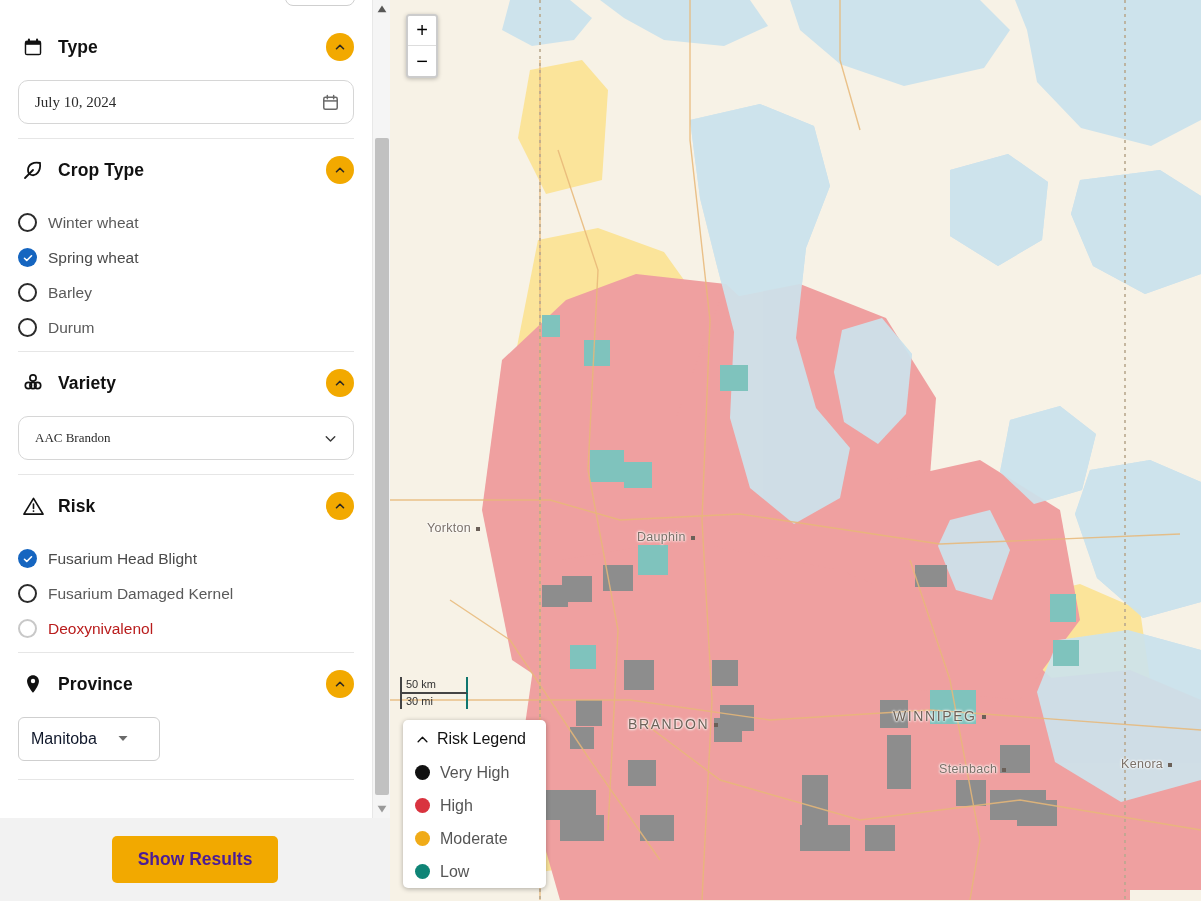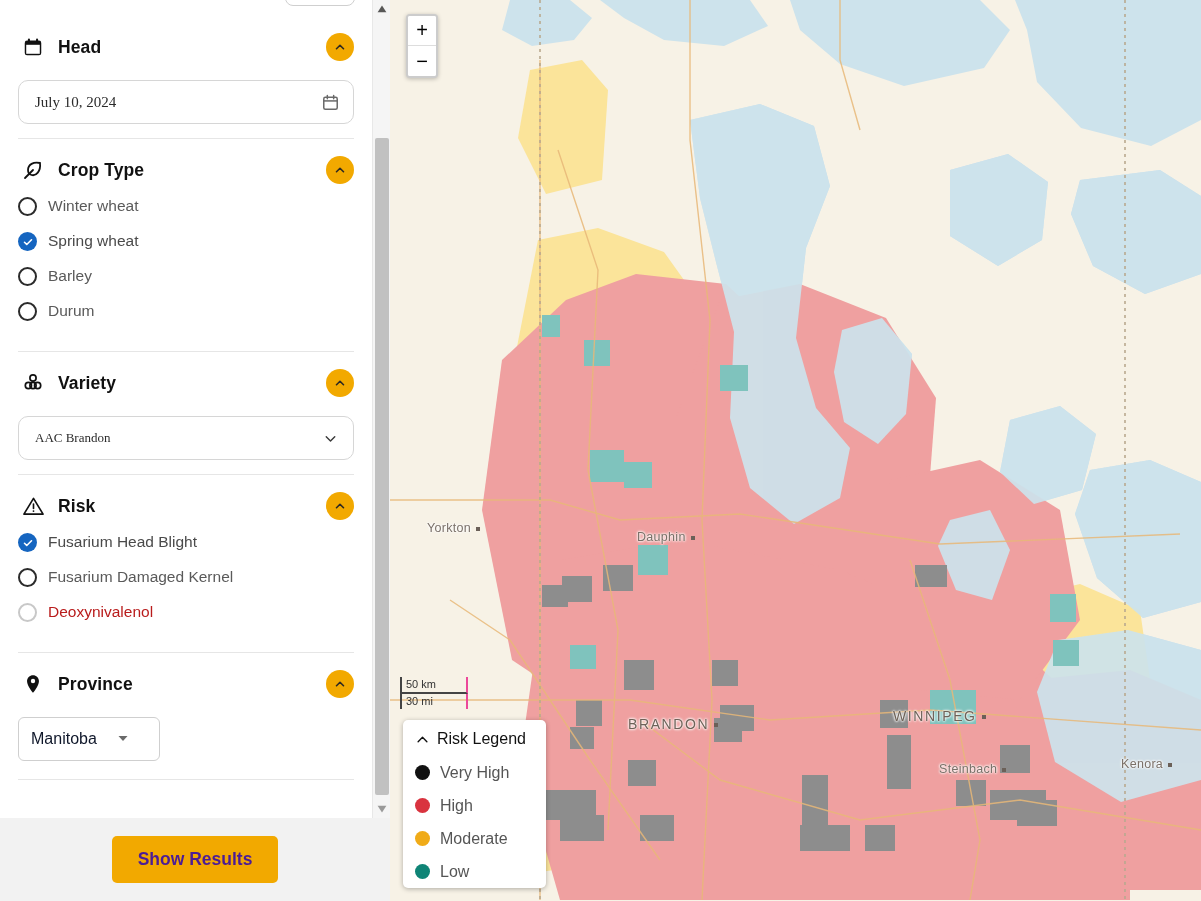--- a/index.html
+++ b/index.html
@@ -63,21 +63,21 @@
     display: flex; align-items: center;
     padding: 0 12px 0 16px;
     background: #fff;
     font-family: Liberation Serif, serif;
   }
   .field-value { font-size: 15px; color: #2b2b2b; flex: 1; }
   .field-adorn { width: 22px; height: 22px; display:flex; align-items:center; justify-content:center;}
 
   
   .radio-row {
-    display: flex; align-items: flex-start;
+    display: flex; align-items: flex-end;
     height: 35px; cursor: pointer;
   }
   .radio-row.disabled { cursor: default; }
   .radio-outer {
     width: 19px; height: 19px; border-radius: 50%;
     border: 2px solid #2b2b2b; margin-right: 11px; flex: 0 0 auto;
     background: #fff;
   }
   .radio-outer.dim { border-color: #c8c8c8; }
   .radio-checked {
@@ -158,21 +158,21 @@
   }
   #zoom-in { border-bottom: 1px solid #ddd; }
 
   
   #scale {
     position: absolute; left: 10px; top: 677px;
     z-index: 30; font-size: 11px; color: #333;
     font-family: "Liberation Sans", sans-serif;
   }
   #scale .row {
-    border-left: 2px solid #444; border-right: 2px solid #ec4899;
+    border-left: 2px solid #444; border-right: 2px solid #0f766e;
     padding: 0 4px; width: 68px;
   }
   #scale .row.top { border-bottom: 2px solid #444; line-height: 15px; }
   #scale .row.bot { line-height: 15px; }
 
   
   #legend {
     position: absolute; left: 13px; top: 720px;
     width: 143px;
     background: #fff; border-radius: 5px;
@@ -221,21 +221,21 @@
       <section class="section" style="margin-top:24px;">
         <div class="section-head">
           <span class="section-icon">
             <svg width="22" height="22" viewBox="0 0 24 24" fill="none">
               <rect x="3" y="5" width="18" height="16" rx="2.5" fill="#111"></rect>
               <rect x="4.6" y="9.6" width="14.8" height="9.8" fill="#fff"></rect>
               <rect x="6.5" y="2.6" width="2.2" height="4.2" rx="1.1" fill="#111"></rect>
               <rect x="15.3" y="2.6" width="2.2" height="4.2" rx="1.1" fill="#111"></rect>
             </svg>
           </span>
-          <span class="section-title">Head</span>
+          <span class="section-title">Type</span>
           <span class="chev-btn">
             <svg width="14" height="14" viewBox="0 0 24 24">
                 <path d="M6 15l6-6 6 6" stroke="#2e2a22" stroke-width="2.8" fill="none" stroke-linecap="round" stroke-linejoin="round"></path>
               </svg>
           </span>
         </div>
         <div class="field">
           <span class="field-value">July 10, 2024</span>
           <span class="field-adorn">
             <svg width="19" height="19" viewBox="0 0 24 24" fill="none">

